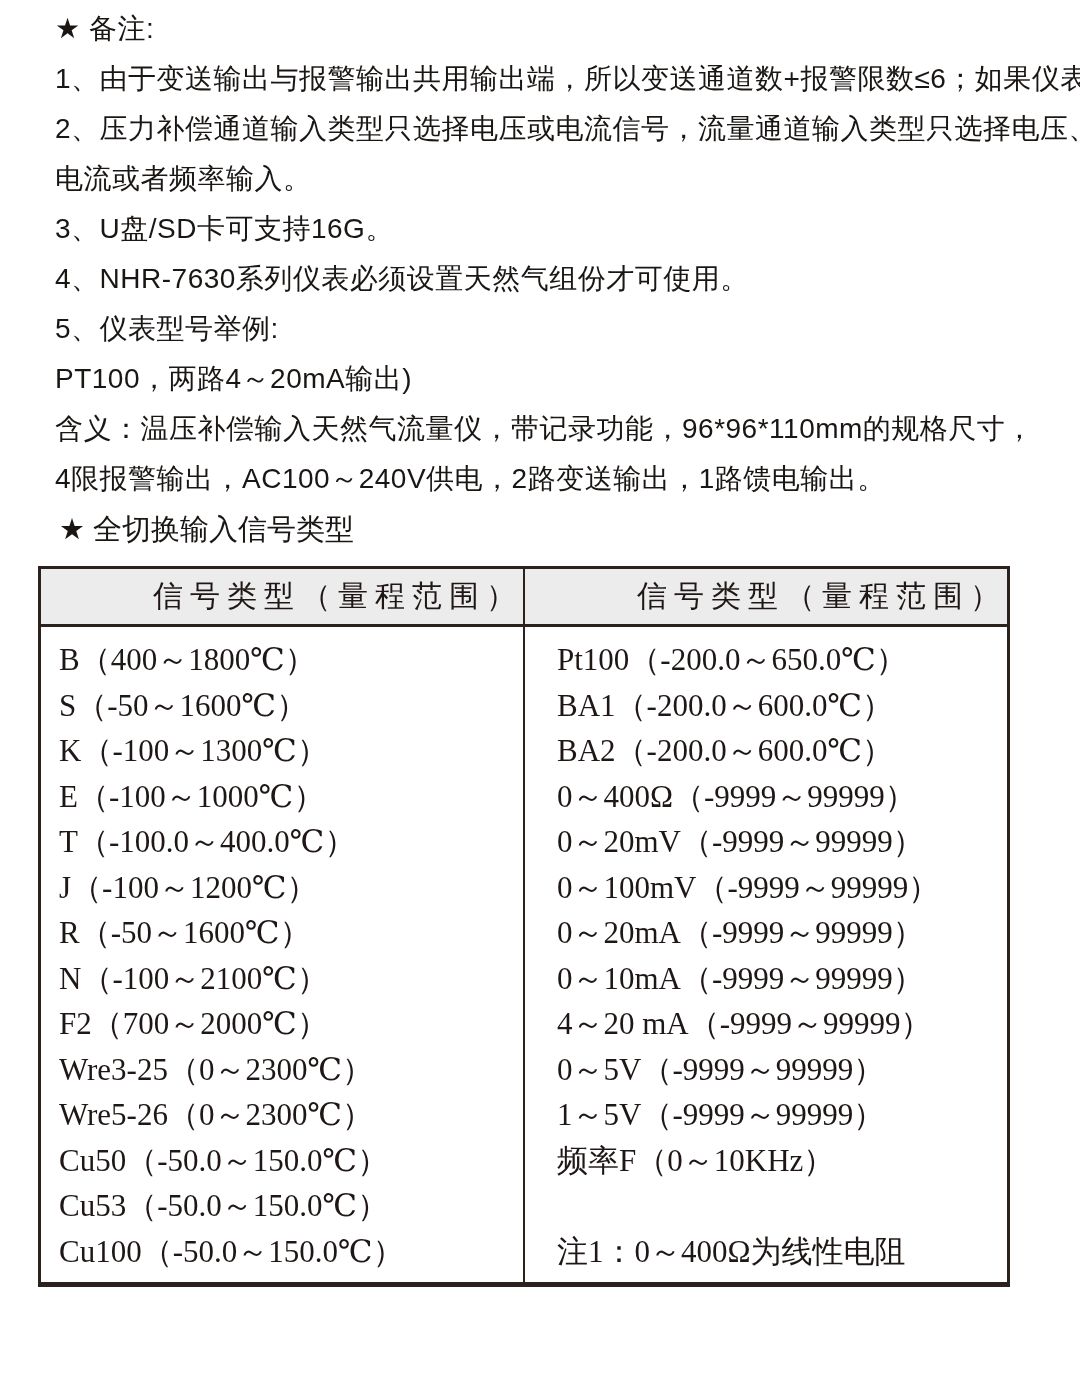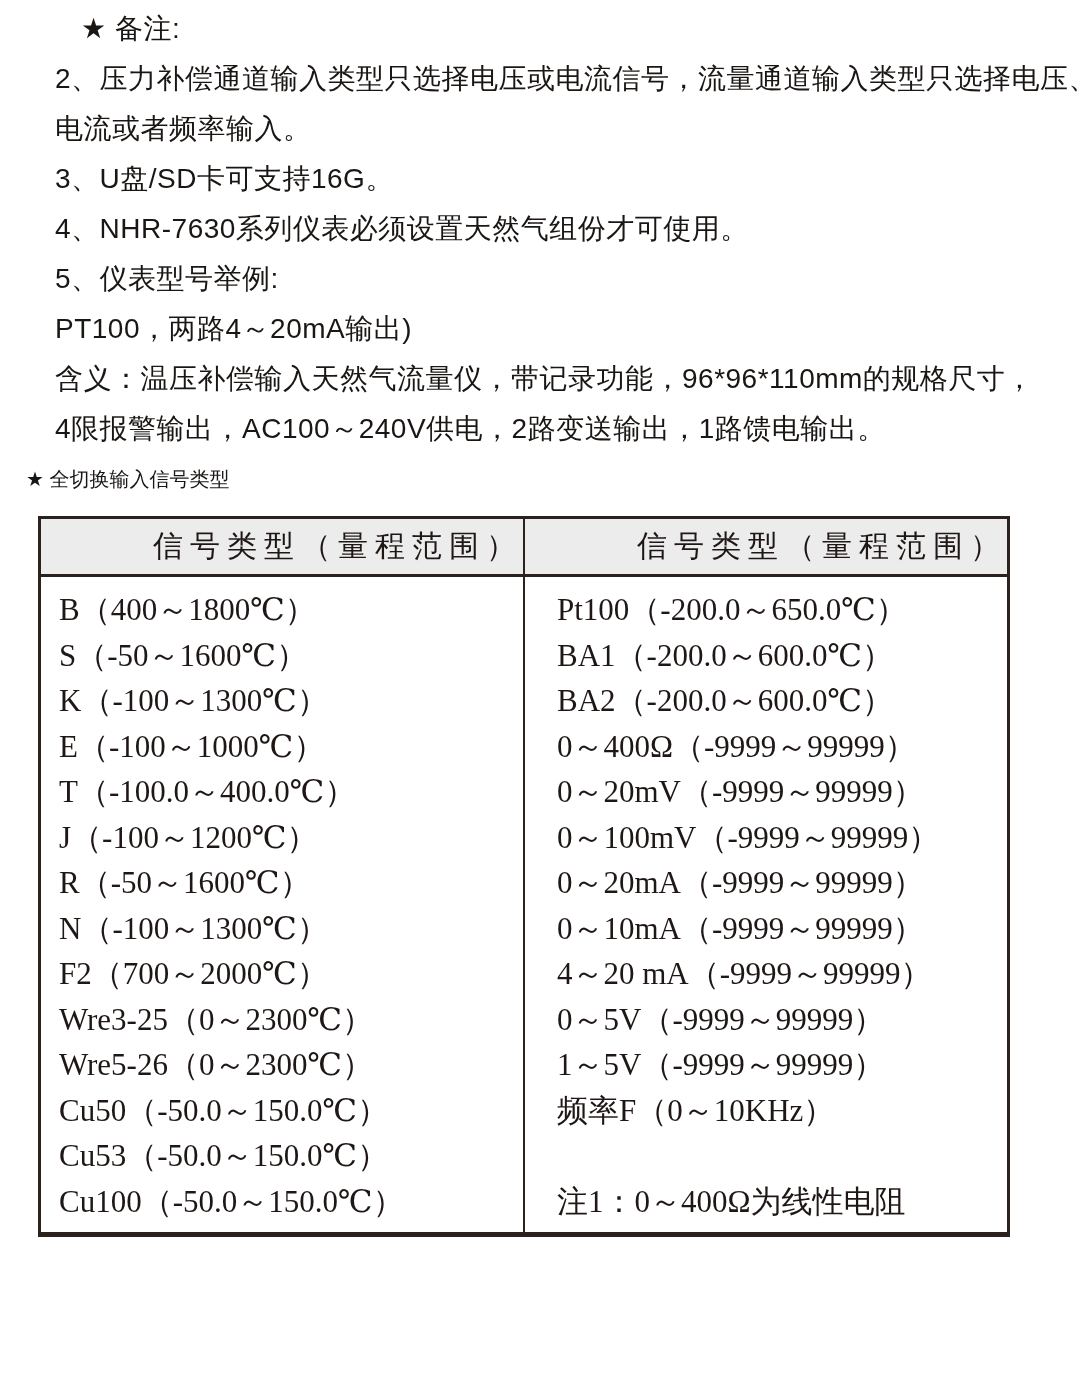--- a/index.html
+++ b/index.html
@@ -15,25 +15,25 @@
   }
   
   .notes {
     padding: 4px 20px 0 55px;
     font-size: 28px;
     font-weight: 500;
     line-height: 50px;
     letter-spacing: 0.5px;
   }
   .note-line { white-space: nowrap; }
-  .notes-title { white-space: nowrap; margin-left: 26px; }
+  .notes-title { white-space: nowrap; }
   
   .section2-title {
-    padding-left: 26px;
-    font-size: 20px;
+    padding-left: 59px;
+    font-size: 29px;
     font-weight: 500;
     line-height: 50px;
     white-space: nowrap;
   }
   
   .signal-table-wrap { margin: 12px 0 0 38px; }
   table.signal-table {
     border-collapse: collapse;
     width: 972px;
     table-layout: fixed;
@@ -72,20 +72,21 @@
     white-space: nowrap;
   }
 </style>
 </head>
 <body>
 
 <div class="page">
 
   <div class="notes">
     <div class="notes-title">★ 备注:</div>
+    <div class="note-line">1、由于变送输出与报警输出共用输出端，所以变送通道数+报警限数≤6；如果仪表</div>
     <div class="note-line">2、压力补偿通道输入类型只选择电压或电流信号，流量通道输入类型只选择电压、</div>
     <div class="note-line">电流或者频率输入。</div>
     <div class="note-line">3、U盘/SD卡可支持16G。</div>
     <div class="note-line">4、NHR-7630系列仪表必须设置天然气组份才可使用。</div>
     <div class="note-line">5、仪表型号举例:</div>
     <div class="note-line">PT100，两路4～20mA输出)</div>
     <div class="note-line">含义：温压补偿输入天然气流量仪，带记录功能，96*96*110mm的规格尺寸，</div>
     <div class="note-line">4限报警输出，AC100～240V供电，2路变送输出，1路馈电输出。</div>
   </div>
 
@@ -102,21 +103,21 @@
       <tbody>
         <tr>
           <td class="col-left">
             <div class="cell-line">B（400～1800℃）</div>
             <div class="cell-line">S（-50～1600℃）</div>
             <div class="cell-line">K（-100～1300℃）</div>
             <div class="cell-line">E（-100～1000℃）</div>
             <div class="cell-line">T（-100.0～400.0℃）</div>
             <div class="cell-line">J（-100～1200℃）</div>
             <div class="cell-line">R（-50～1600℃）</div>
-            <div class="cell-line">N（-100～1300℃）</div>
+            <div class="cell-line">N（-100～2100℃）</div>
             <div class="cell-line">F2（700～2000℃）</div>
             <div class="cell-line">Wre3-25（0～2300℃）</div>
             <div class="cell-line">Wre5-26（0～2300℃）</div>
             <div class="cell-line">Cu50（-50.0～150.0℃）</div>
             <div class="cell-line">Cu53（-50.0～150.0℃）</div>
             <div class="cell-line">Cu100（-50.0～150.0℃）</div>
           </td>
           <td class="col-right">
             <div class="cell-line">Pt100（-200.0～650.0℃）</div>
             <div class="cell-line">BA1（-200.0～600.0℃）</div>

